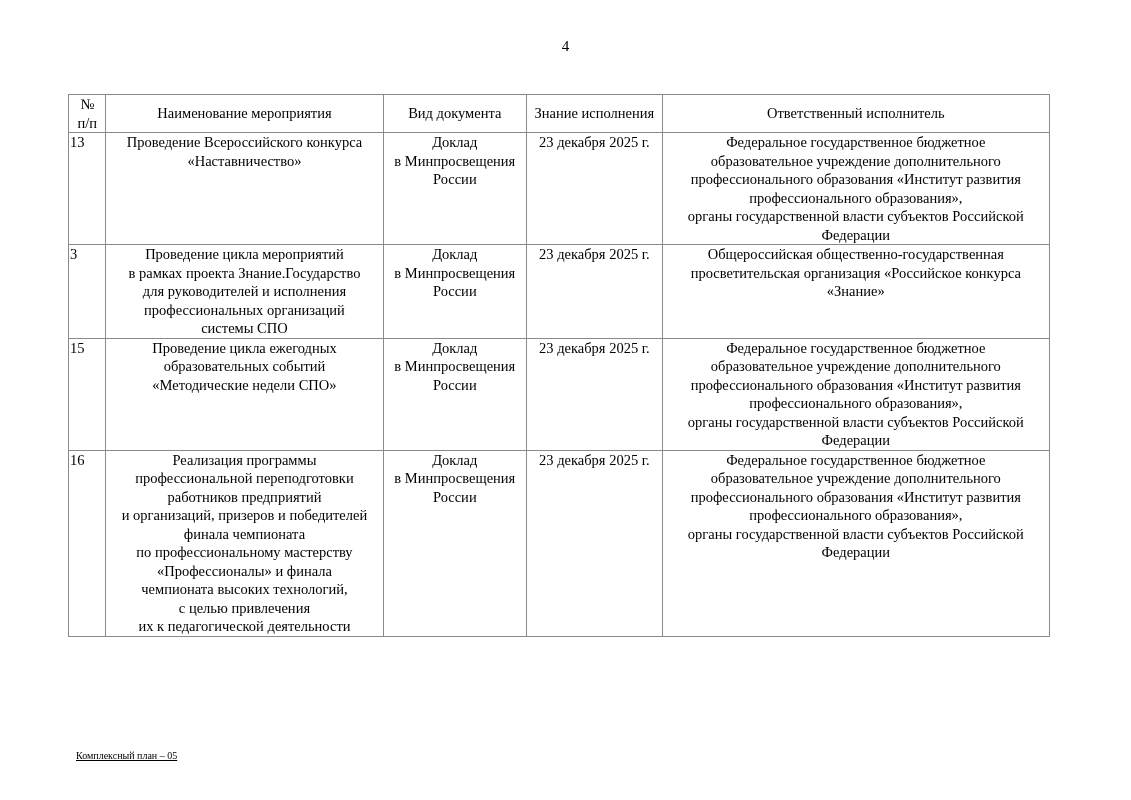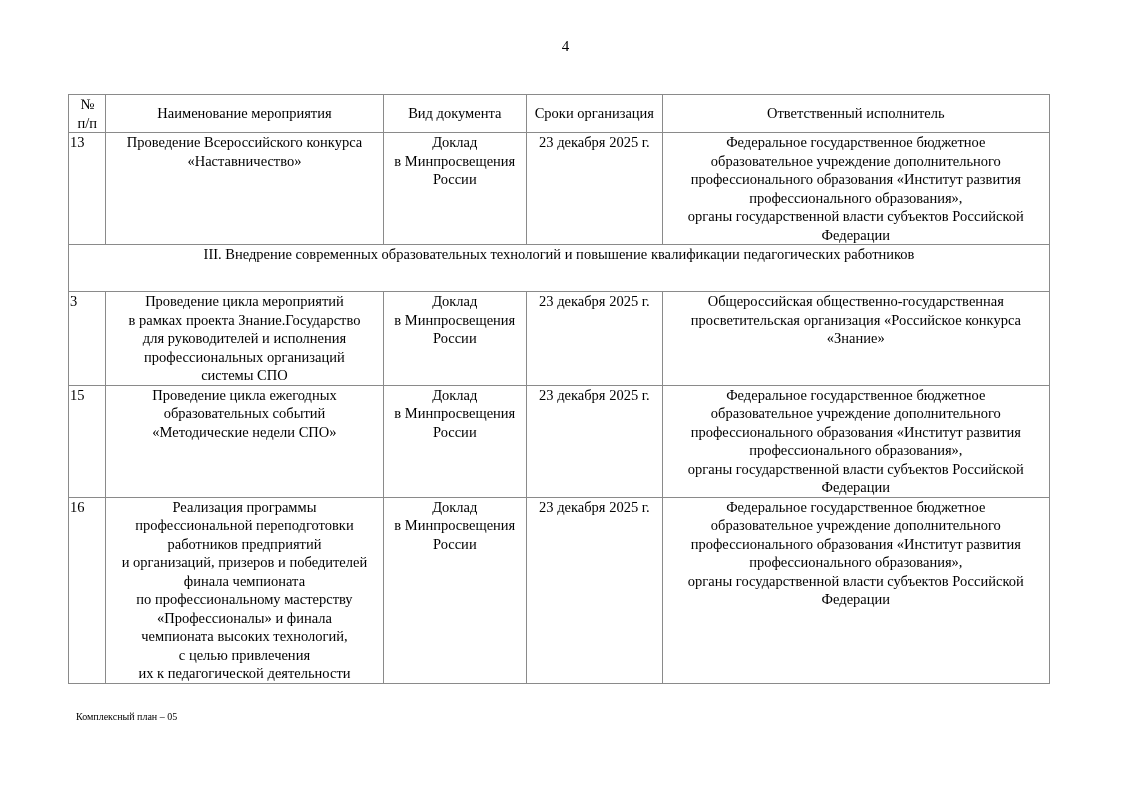--- a/index.html
+++ b/index.html
@@ -10,63 +10,60 @@
   table.plan td, table.plan th { border: 1px solid #8a8a8a; vertical-align: top; padding: 0 1px; font-weight: normal; }
   table.plan th { text-align: center; vertical-align: middle; }
   .c-num { width: 37px; }
   .c-name { width: 274px; }
   .c-doc { width: 142px; }
   .c-term { width: 134px; }
   .c-resp { width: 383px; }
   td.center { text-align: center; }
   .pre { white-space: pre-line; text-align: center; }
   tr.section td { text-align: center; height: 46px; vertical-align: top; }
-  .footer { position: absolute; left: 76px; top: 711px; font-size: 10px; }
+  .footer { position: absolute; left: 76px; top: 750px; font-size: 10px; text-decoration: underline; }
 </style>
 </head>
 <body>
 
 <div class="page-number">4</div>
 
 <table class="plan">
   <colgroup>
     <col class="c-num">
       <col class="c-name">
       <col class="c-doc">
       <col class="c-term">
       <col class="c-resp">
   </colgroup>
   <thead>
     <tr>
       <th class="pre" style="height:36px;">№
 п/п</th>
       <th>Наименование мероприятия</th>
       <th>Вид документа</th>
-      <th>Сроки организация</th>
+      <th>Знание исполнения</th>
       <th>Ответственный исполнитель</th>
     </tr>
   </thead>
   <tbody>
     <tr>
       <td>13</td>
       <td class="pre">Проведение Всероссийского конкурса
 «Наставничество»</td>
       <td class="pre center">Доклад
 в Минпросвещения
 России</td>
       <td class="center">23 декабря 2025 г.</td>
       <td class="pre">Федеральное государственное бюджетное
 образовательное учреждение дополнительного
 профессионального образования «Институт развития
 профессионального образования»,
 органы государственной власти субъектов Российской
 Федерации</td>
-    </tr>
-    <tr class="section">
-      <td colspan="5">III. Внедрение современных образовательных технологий и повышение квалификации педагогических работников</td>
     </tr>
     <tr>
       <td>3</td>
       <td class="pre">Проведение цикла мероприятий
 в рамках проекта Знание.Государство
 для руководителей и исполнения
 профессиональных организаций
 системы СПО</td>
       <td class="pre center">Доклад
 в Минпросвещения

